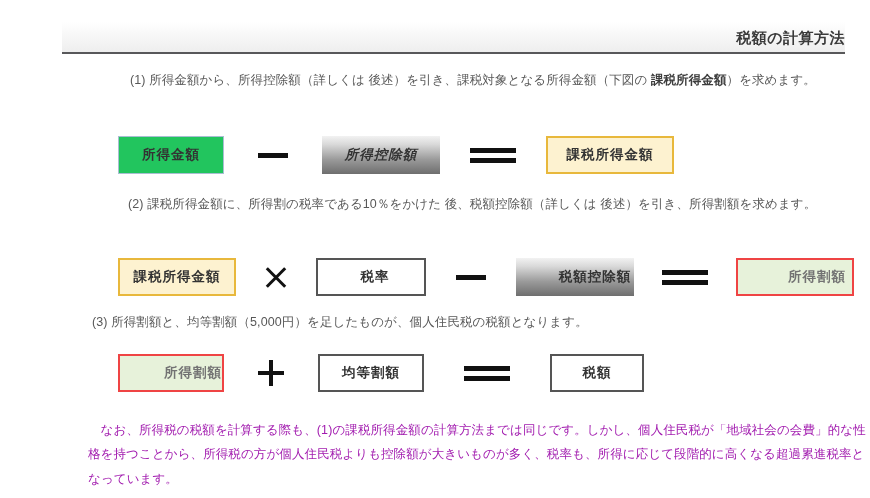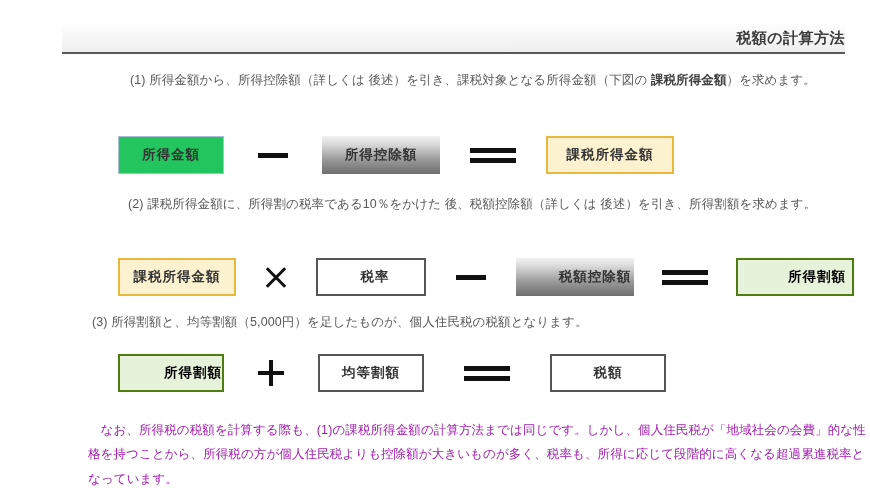--- a/index.html
+++ b/index.html
@@ -113,36 +113,36 @@
     border: 2px solid #e8b83c;
     color: #333333;
   }
   .box-dark {
     background: #ffffff;
     border: 2px solid #555555;
     color: #333333;
   }
   .box-green {
     background: #e7f2da;
-    border: 2px solid #4d7c0f;
-    color: #000000;
+    border: 2px solid #ef4444;
+    color: #737373;
     padding-left: 44px;
   }
 
   
   .w-income      { width: 106px; }
-  .w-deduction   { width: 118px; }
+  .w-deduction   { width: 118px; font-style: italic; }
   .w-taxable     { width: 128px; }
   .w-taxable-2   { width: 118px; }
   .w-rate        { width: 110px; padding-left: 8px; }
   .w-taxcredit   { width: 118px; padding-left: 40px; }
   .w-incomelevy  { width: 118px; }
   .w-incomelevy3 { width: 106px; }
   .w-percapita   { width: 106px; }
-  .w-total       { width: 116px; font-family: Liberation Mono, monospace; }
+  .w-total       { width: 94px; font-family: Liberation Mono, monospace; }
 
   
   .op {
     display: flex;
     align-items: center;
     justify-content: center;
     color: #111111;
     flex: none;
   }
   .op-minus {

